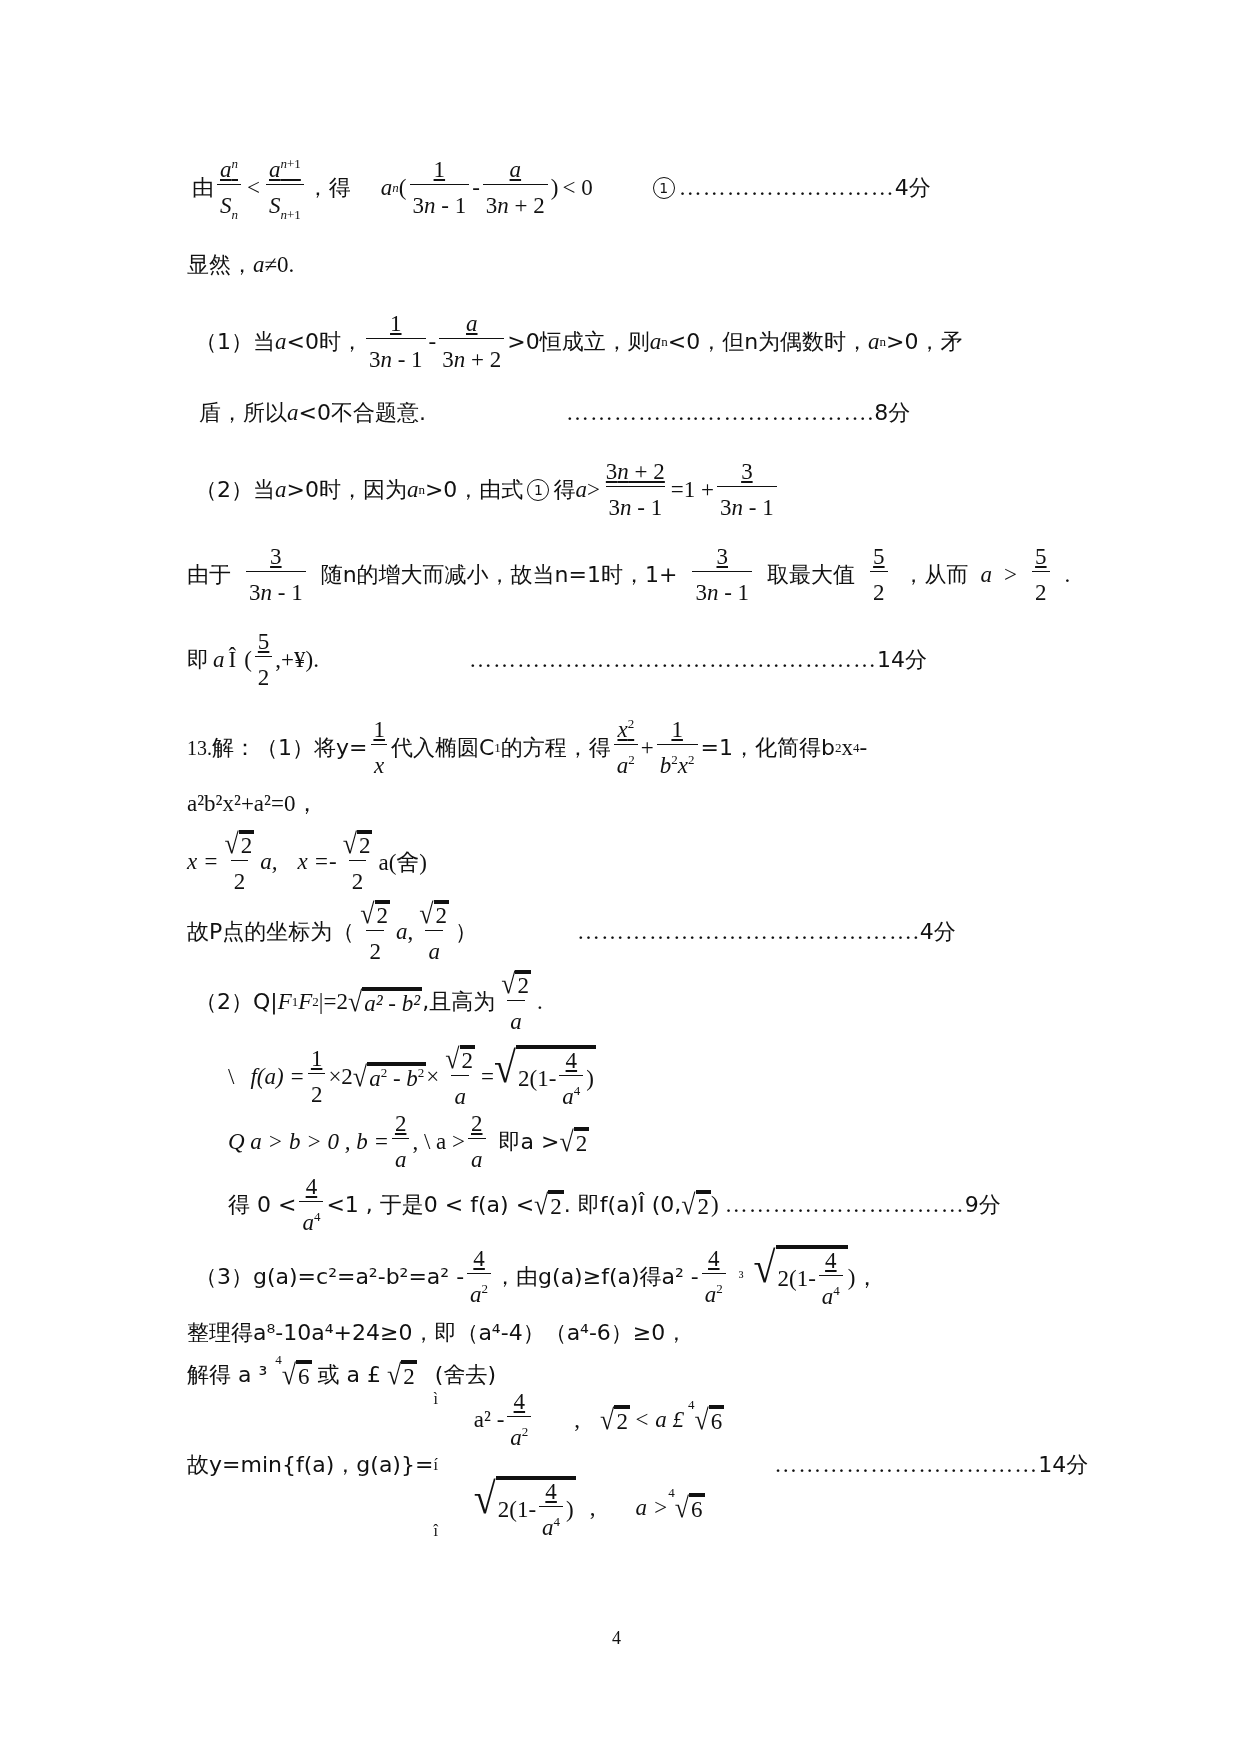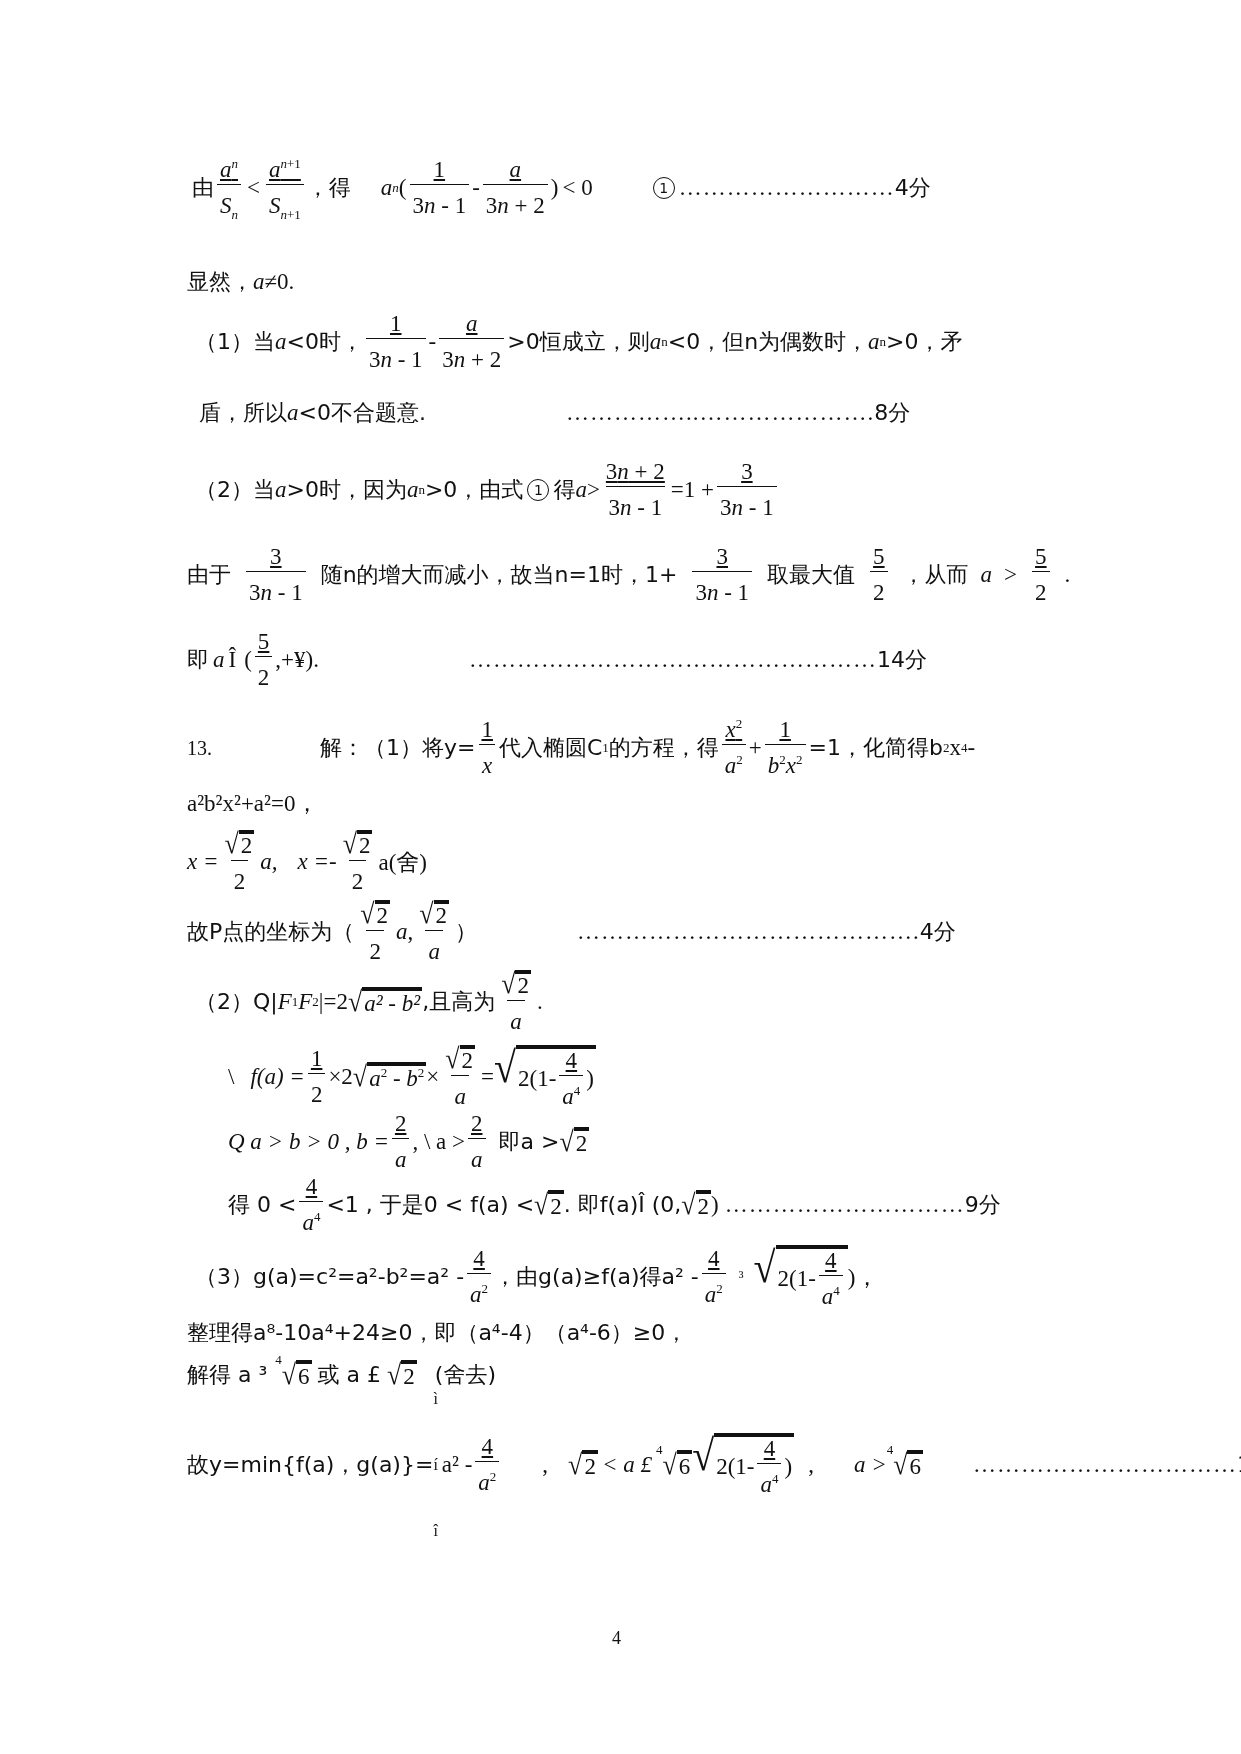--- a/index.html
+++ b/index.html
@@ -13,21 +13,21 @@
   .frac .den { border-top:1.6px solid #111; padding:9px 3px 0; }
   sup { font-size:13px; vertical-align:super; line-height:0; }
   sub { font-size:13px; vertical-align:sub; line-height:0; }
   .dots { letter-spacing:1px; }
   .sqrt { display:inline-flex; align-items:stretch; }
   .sqrt .rad { font-weight:bold; font-size:26px; transform:scaleY(1.1); }
   .sqrt .body { border-top:4px solid #111; padding:0 2px; }
   .circ { display:inline-flex; width:20px; height:20px; border:1.5px solid #111; border-radius:50%;
           align-items:center; justify-content:center; font-size:14px; font-family:"DejaVu Sans",sans-serif; margin:0 4px; }
   .brace { display:inline-flex; flex-direction:column; justify-content:space-between; height:120px; font-size:16px; margin-right:4px; }
-  .pw { display:inline-flex; justify-content:space-between; height:150px; }
+  .pw { display:inline-flex; flex-direction:column; justify-content:space-between; height:150px;margin-left:32px; }
   .pw .row { display:flex; align-items:center; }
   .pagenum { position:absolute; left:612px; top:1628px; font-size:18px; }
 </style>
 </head>
 <body>
 
 <div class="line" style="left:192px;top:158px;">
   <span class="cjk">由</span>
   <span class="frac">
       <span class="num"><i>a</i><sup><i>n</i></sup></span>
@@ -47,21 +47,21 @@
   <span class="frac">
       <span class="num"><i>a</i></span>
       <span class="den">3<i>n</i> + 2</span>
     </span>)
   <span style="margin-left:4px;">&lt; 0</span>
   <span class="circ" style="margin-left:60px;">1</span>
   <span class="dots">………………………</span>
   <span class="cjk">4分</span>
 </div>
 
-<div class="line" style="left:187px;top:250px;margin-top:17px;">
+<div class="line" style="left:187px;top:250px;">
   <span class="cjk">显然，</span>
   <i>a</i>
   <span>≠0.</span>
 </div>
 
 <div class="line" style="left:195px;top:312px;">
   <span class="cjk">（1）当</span>
   <i>a</i>
   <span class="cjk">&lt;0时，</span>
   <span class="frac">
@@ -143,21 +143,21 @@
   <span class="frac">
       <span class="num">5</span>
       <span class="den">2</span>
     </span>
   <span>,+¥).</span>
   <span class="dots" style="margin-left:150px;">……………………………………………</span>
   <span class="cjk">14分</span>
 </div>
 
 <div class="line" style="left:187px;top:718px;">
-  <span style="font-size:20px;margin-right:108px;">13.</span>
+  <span style="font-size:20px;">13.</span>
   <span class="cjk">解：（1）将y=</span>
   <span class="frac">
       <span class="num">1</span>
       <span class="den"><i>x</i></span>
     </span>
   <span class="cjk">代入椭圆C</span><sub>1</sub>
   <span class="cjk">的方程，得</span>
   <span class="frac">
       <span class="num"><i>x</i><sup>2</sup></span>
       <span class="den"><i>a</i><sup>2</sup></span>

